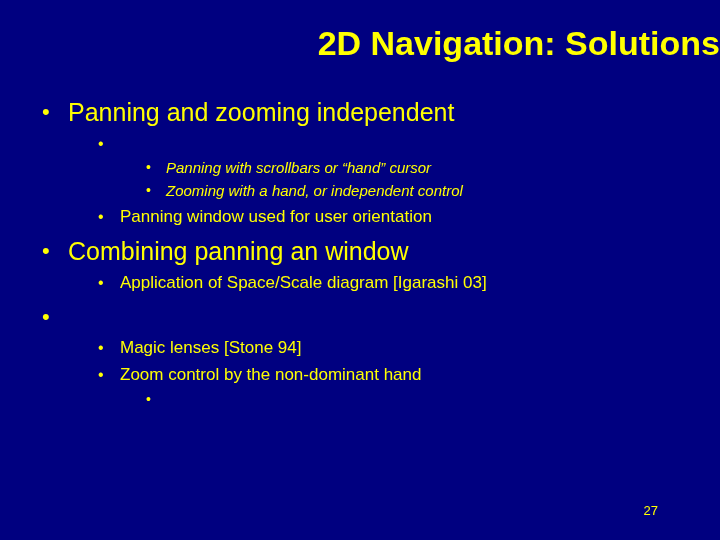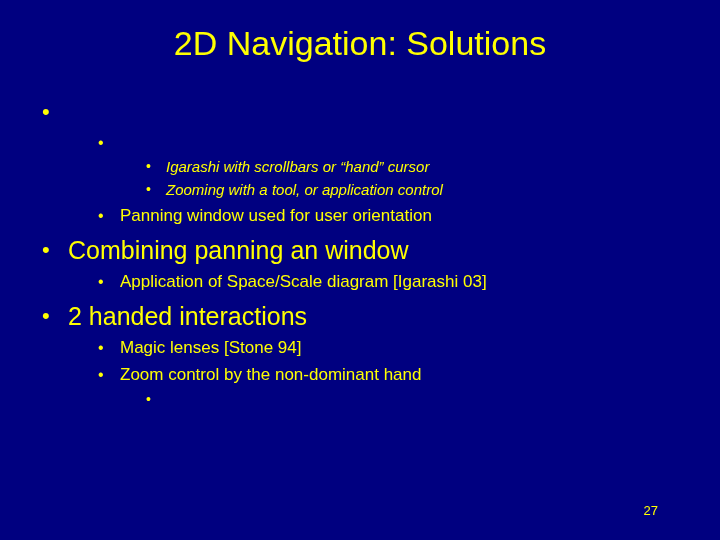--- a/index.html
+++ b/index.html
@@ -18,24 +18,24 @@
     width: 720px;
     height: 540px;
     background: #000080;
     box-sizing: border-box;
   }
   .slide-title {
     position: absolute;
     top: 24px;
     left: 0;
     width: 720px;
-    text-align: center;
+    text-align: right;
     color: #ffff00;
     font-size: 34px;
-    font-weight: normal;
+    font-weight: bold;
     letter-spacing: 0px;
   }
   .body {
     position: absolute;
     top: 88px;
     left: 42px;
     width: 650px;
   }
   .l1 {
     display: flex;
@@ -98,54 +98,54 @@
 <body>
 
 <div class="slide">
 
   <div class="slide-title">2D Navigation: Solutions</div>
 
   <div class="body">
 
     <div class="l1">
       <span class="bullet">•</span>
+      <span>Panning and zooming independent</span>
     </div>
 
     <div class="l2">
       <span class="bullet">•</span>
     </div>
 
     <div class="l3">
       <span class="bullet">•</span>
-      <span>Igarashi with scrollbars or “hand” cursor</span>
+      <span>Panning with scrollbars or “hand” cursor</span>
     </div>
 
     <div class="l3">
       <span class="bullet">•</span>
-      <span>Zooming with a tool, or application control</span>
+      <span>Zooming with a hand, or independent control</span>
     </div>
 
     <div class="l2">
       <span class="bullet">•</span>
       <span>Panning window used for user orientation</span>
     </div>
 
     <div class="l1">
       <span class="bullet">•</span>
       <span>Combining panning an window</span>
     </div>
 
     <div class="l2">
       <span class="bullet">•</span>
       <span>Application of Space/Scale diagram [Igarashi 03]</span>
     </div>
 
     <div class="l1">
       <span class="bullet">•</span>
-      <span>2 handed interactions</span>
     </div>
 
     <div class="l2">
       <span class="bullet">•</span>
       <span>Magic lenses [Stone 94]</span>
     </div>
 
     <div class="l2">
       <span class="bullet">•</span>
       <span>Zoom control by the non-dominant hand</span>

